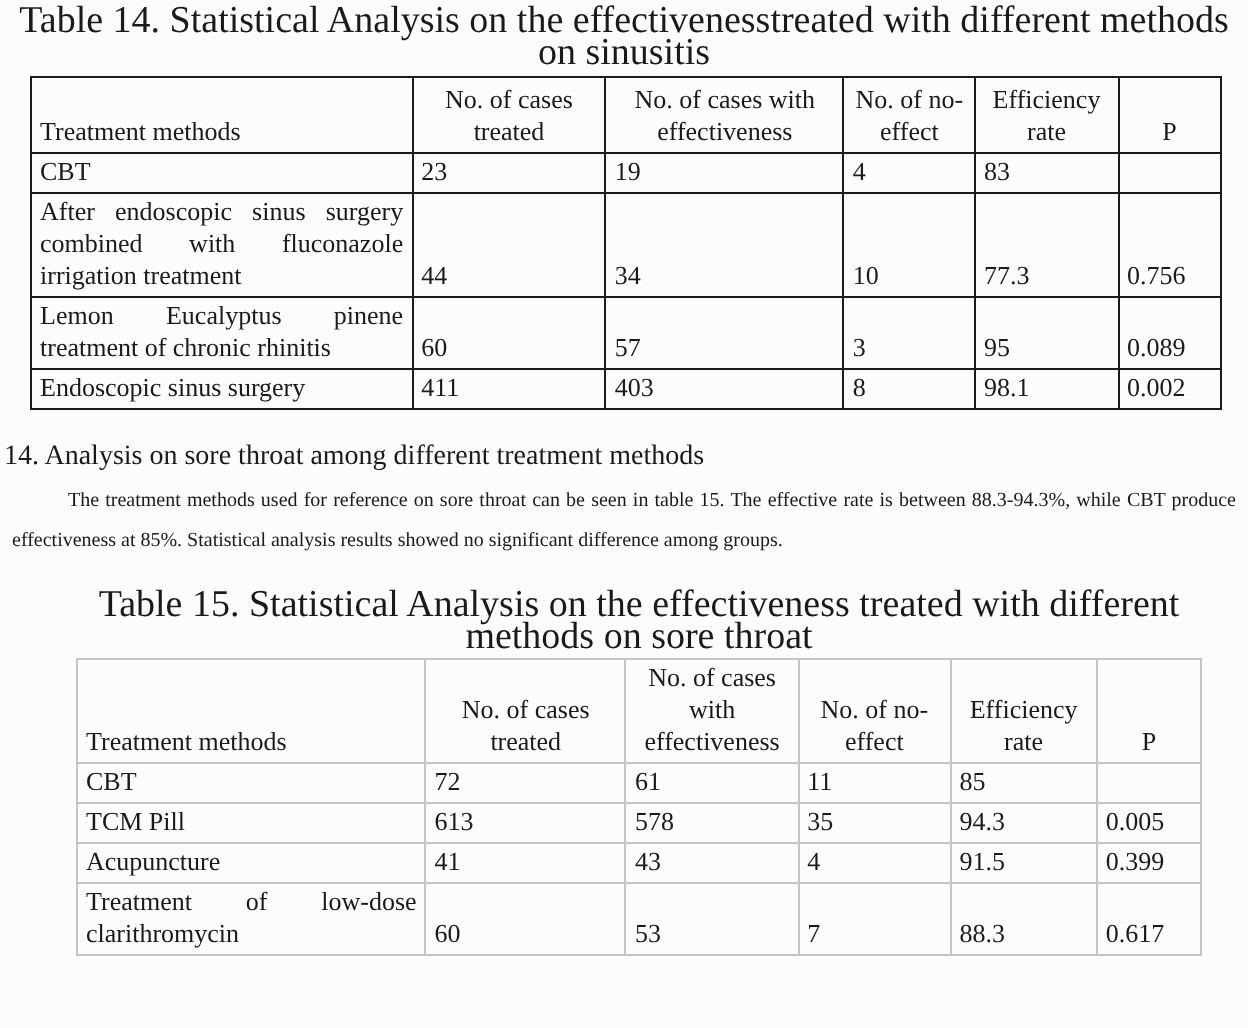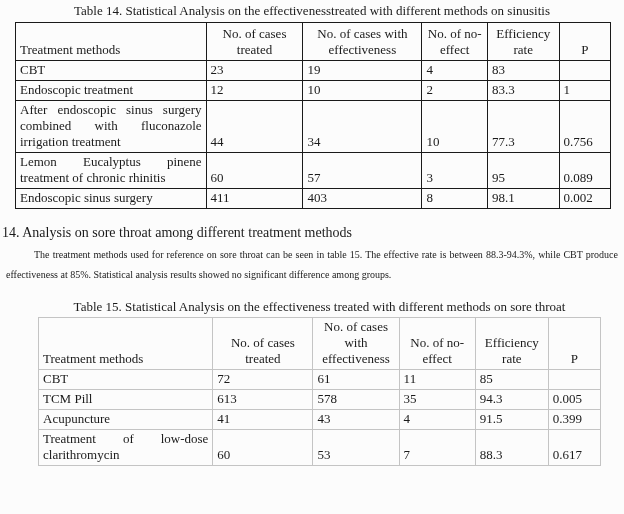--- a/index.html
+++ b/index.html
@@ -10,21 +10,21 @@
     color: #1a1a1a;
     font-family: "Liberation Serif", "DejaVu Serif", serif;
     font-size: 13px;
     overflow: hidden;
     box-sizing: border-box;
     padding-top: 3px;
   }
 
   .table-title {
     text-align: center;
-    font-size: 13px;
+    font-size: 19px;
     line-height: 16px;
   }
   .t15-title-wrap {
     margin: 14px 0 0 38px;
     width: 563px;
   }
 
   table {
     border-collapse: collapse;
     table-layout: fixed;
@@ -115,28 +115,20 @@
     <tbody>
         <tr>
           <td class="method">CBT</td>
           <td>23</td>
           <td>19</td>
           <td>4</td>
           <td>83</td>
           <td></td>
         </tr>
         <tr>
-          <td class="method">Endoscopic treatment</td>
-          <td>12</td>
-          <td>10</td>
-          <td>2</td>
-          <td>83.3</td>
-          <td>1</td>
-        </tr>
-        <tr>
           <td class="method">After endoscopic sinus surgery combined with fluconazole irrigation treatment</td>
           <td>44</td>
           <td>34</td>
           <td>10</td>
           <td>77.3</td>
           <td>0.756</td>
         </tr>
         <tr>
           <td class="method">Lemon Eucalyptus pinene treatment of chronic rhinitis</td>
           <td>60</td>

